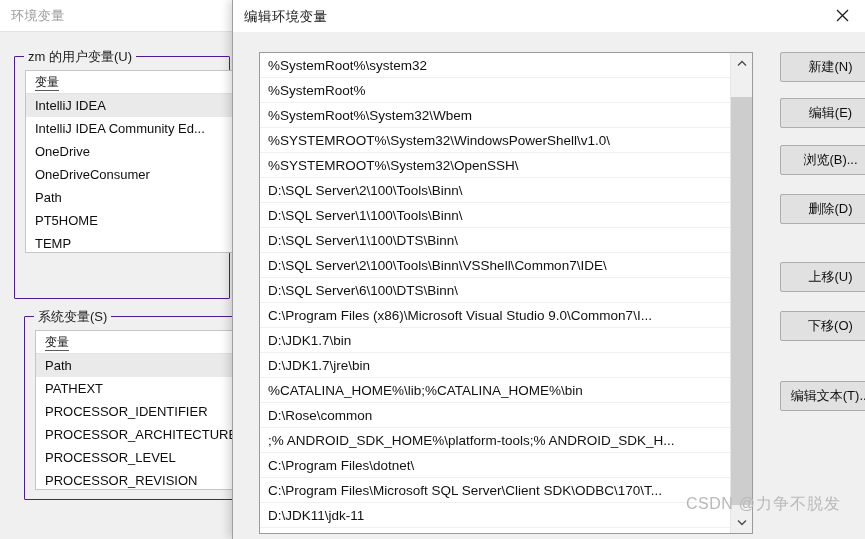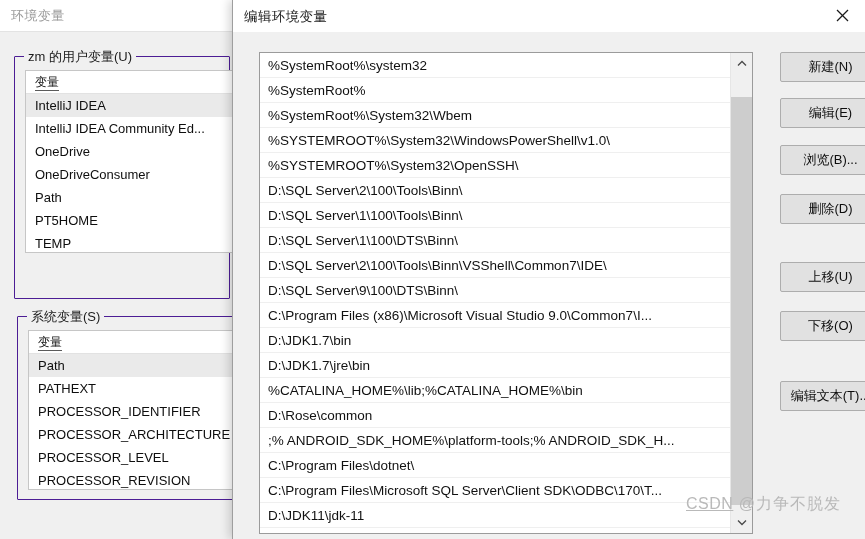--- a/index.html
+++ b/index.html
@@ -246,21 +246,21 @@
     position: absolute;
     left: 686px;
     top: 494px;
     font-size: 16px;
     color: #b9b9b9;
     letter-spacing: 1px;
     white-space: nowrap;
     pointer-events: none;
     user-select: none;
   }
-  .wm-csdn { letter-spacing: 0.5px; text-decoration: underline; }
+  .wm-csdn { letter-spacing: 0.5px; }
 </style>
 </head>
 <body>
 
 <div id="screen">
 
   <div class="bg-window">
     <div class="bg-titlebar">
       <div class="bg-title">环境变量</div>
     </div>
@@ -275,21 +275,21 @@
               <div class="var-row">IntelliJ IDEA Community Ed...</div>
               <div class="var-row">OneDrive</div>
               <div class="var-row">OneDriveConsumer</div>
               <div class="var-row">Path</div>
               <div class="var-row">PT5HOME</div>
               <div class="var-row">TEMP</div>
             </div>
         </div>
       </div>
 
-      <div class="groupbox" style="left:17px; top:284px; width:216px; height:184px;">
+      <div class="groupbox" style="left:24px; top:284px; width:216px; height:184px;">
         <div class="group-legend">系统变量(S)</div>
         <div class="var-list" style="left:10px; top:13px; width:210px; height:160px;">
           <div class="var-head"><span>变量</span></div>
           <div id="sys-var-rows">
               <div class="var-row sel">Path</div>
               <div class="var-row">PATHEXT</div>
               <div class="var-row">PROCESSOR_IDENTIFIER</div>
               <div class="var-row">PROCESSOR_ARCHITECTURE</div>
               <div class="var-row">PROCESSOR_LEVEL</div>
               <div class="var-row">PROCESSOR_REVISION</div>
@@ -318,21 +318,21 @@
         <div class="path-list" id="path-rows">
             <div class="path-row">%SystemRoot%\system32</div>
             <div class="path-row">%SystemRoot%</div>
             <div class="path-row">%SystemRoot%\System32\Wbem</div>
             <div class="path-row">%SYSTEMROOT%\System32\WindowsPowerShell\v1.0\</div>
             <div class="path-row">%SYSTEMROOT%\System32\OpenSSH\</div>
             <div class="path-row">D:\SQL Server\2\100\Tools\Binn\</div>
             <div class="path-row">D:\SQL Server\1\100\Tools\Binn\</div>
             <div class="path-row">D:\SQL Server\1\100\DTS\Binn\</div>
             <div class="path-row">D:\SQL Server\2\100\Tools\Binn\VSShell\Common7\IDE\</div>
-            <div class="path-row">D:\SQL Server\9\100\DTS\Binn\</div>
+            <div class="path-row">D:\SQL Server\6\100\DTS\Binn\</div>
             <div class="path-row">C:\Program Files (x86)\Microsoft Visual Studio 9.0\Common7\I...</div>
             <div class="path-row">D:\JDK1.7\bin</div>
             <div class="path-row">D:\JDK1.7\jre\bin</div>
             <div class="path-row">%CATALINA_HOME%\lib;%CATALINA_HOME%\bin</div>
             <div class="path-row">D:\Rose\common</div>
             <div class="path-row">;% ANDROID_SDK_HOME%\platform-tools;% ANDROID_SDK_H...</div>
             <div class="path-row">C:\Program Files\dotnet\</div>
             <div class="path-row">C:\Program Files\Microsoft SQL Server\Client SDK\ODBC\170\T...</div>
             <div class="path-row">D:\JDK11\jdk-11</div>
           </div>

